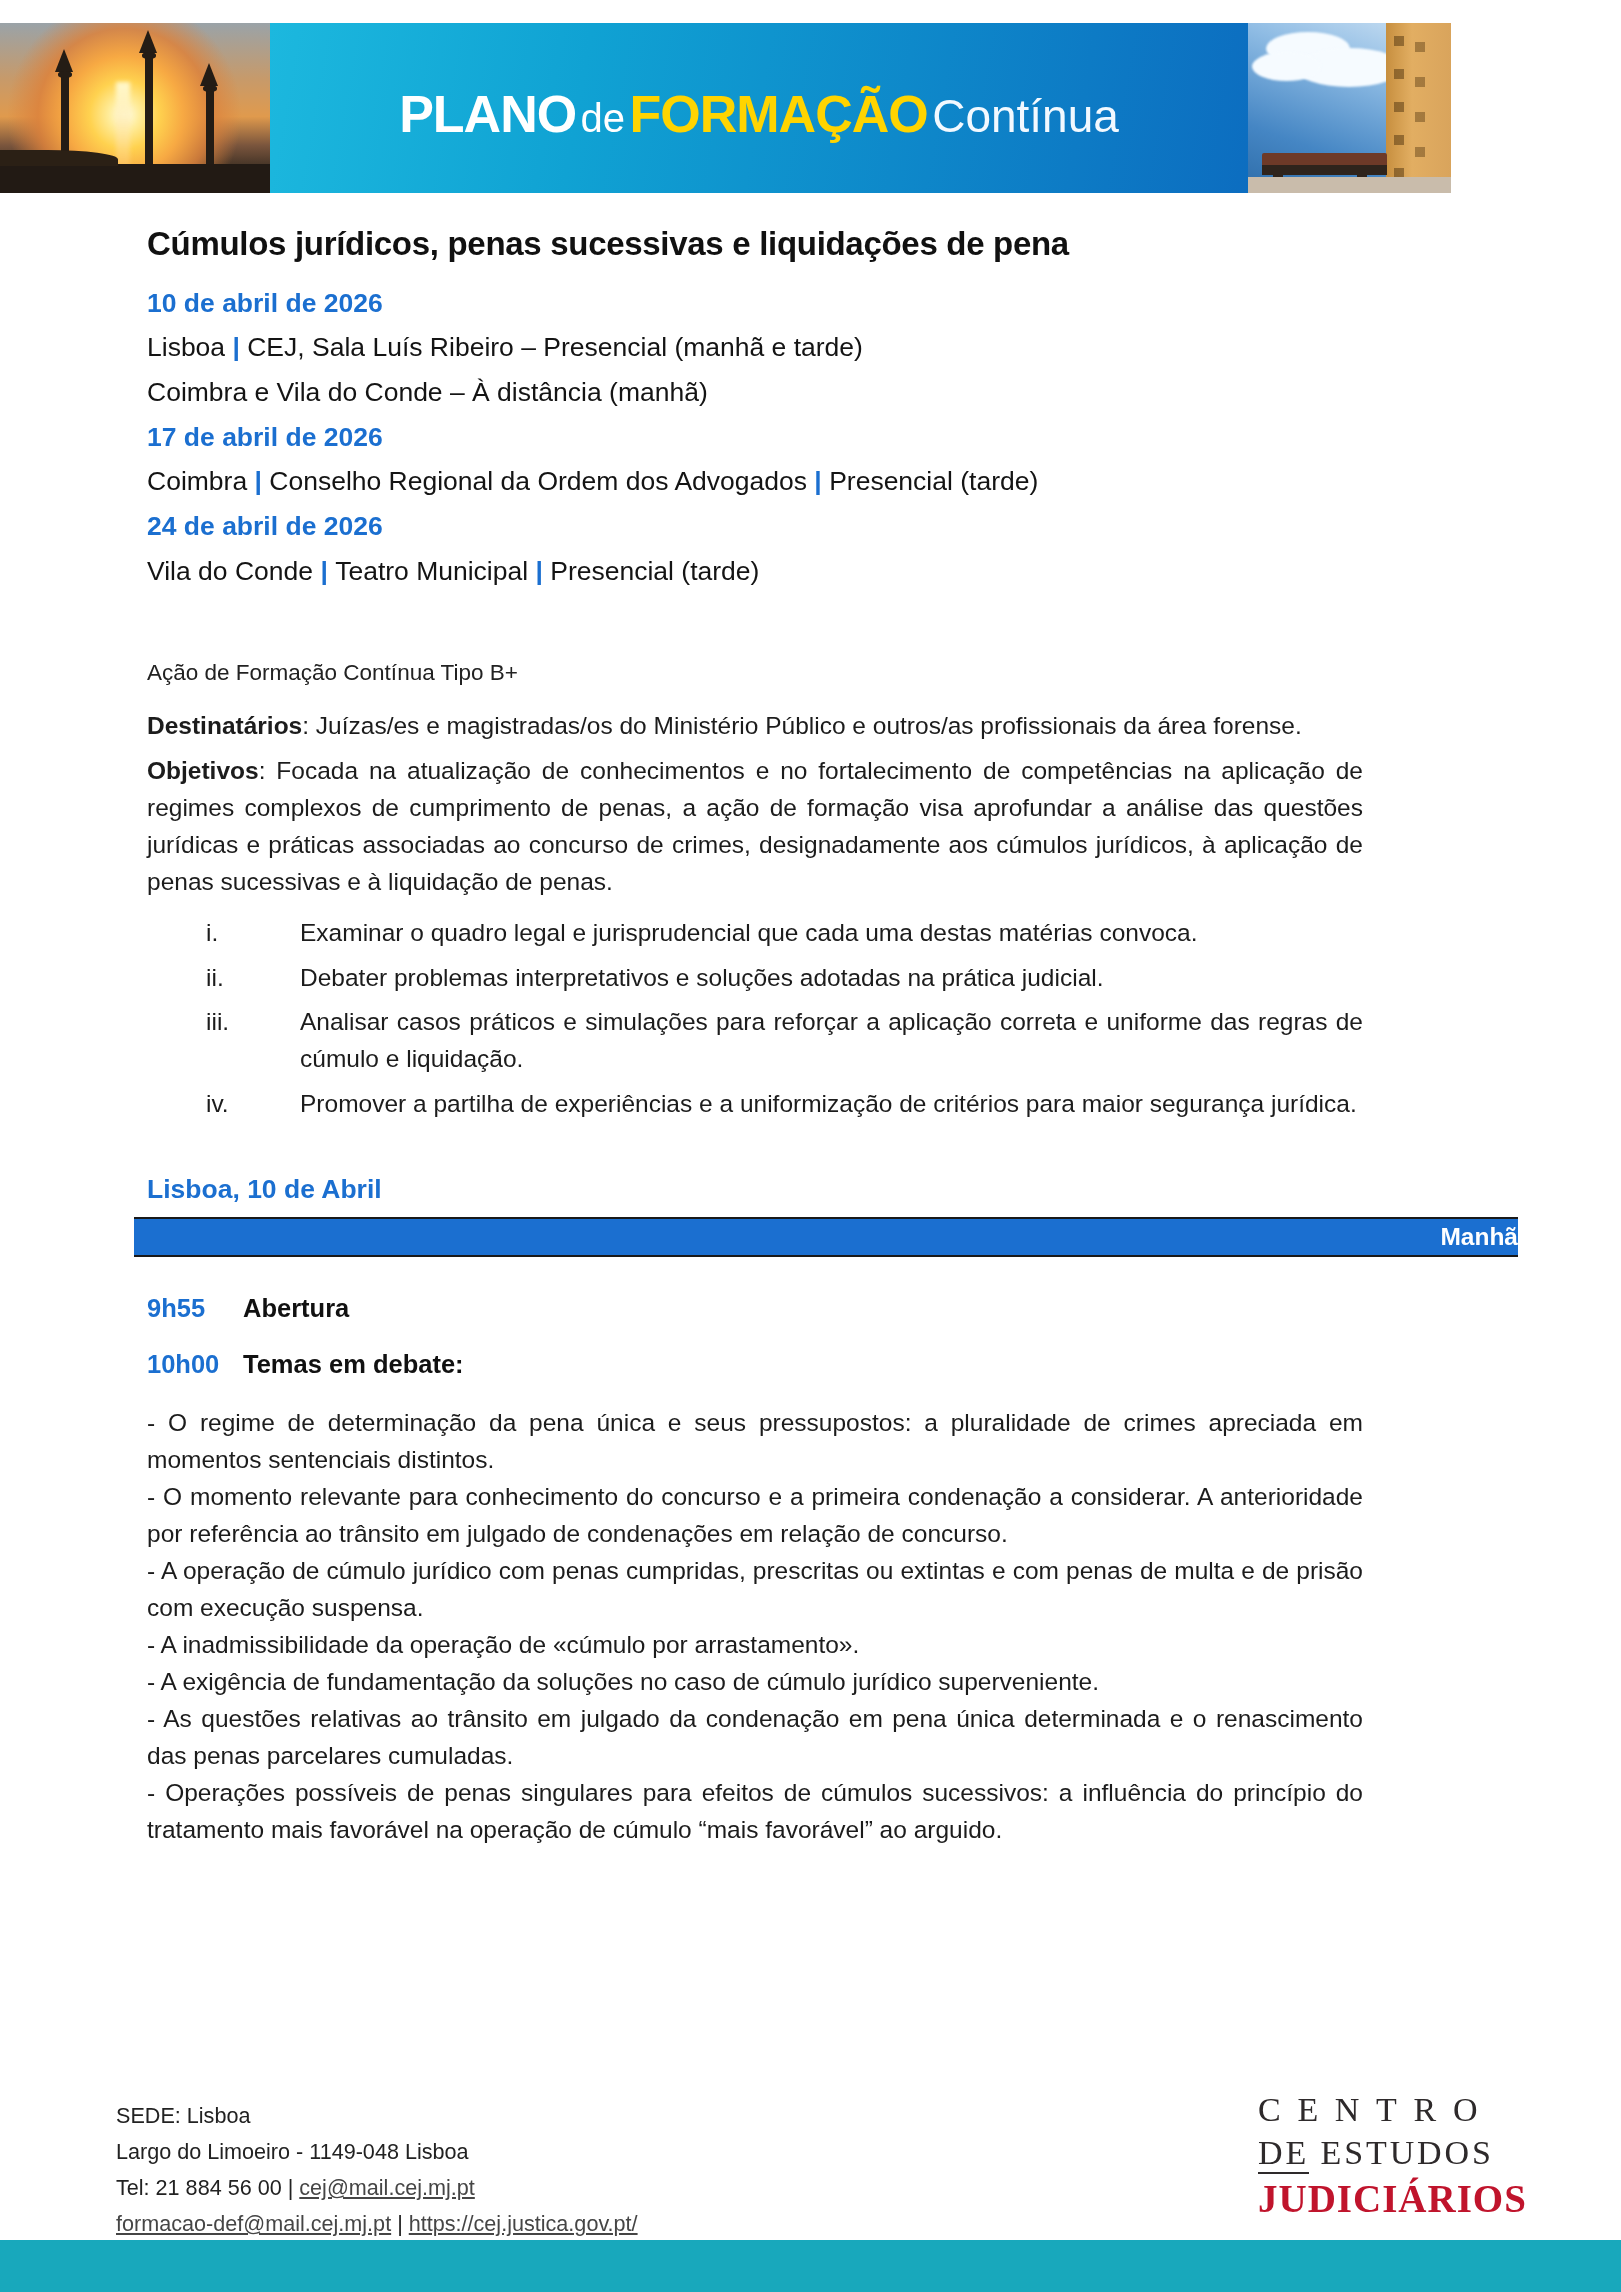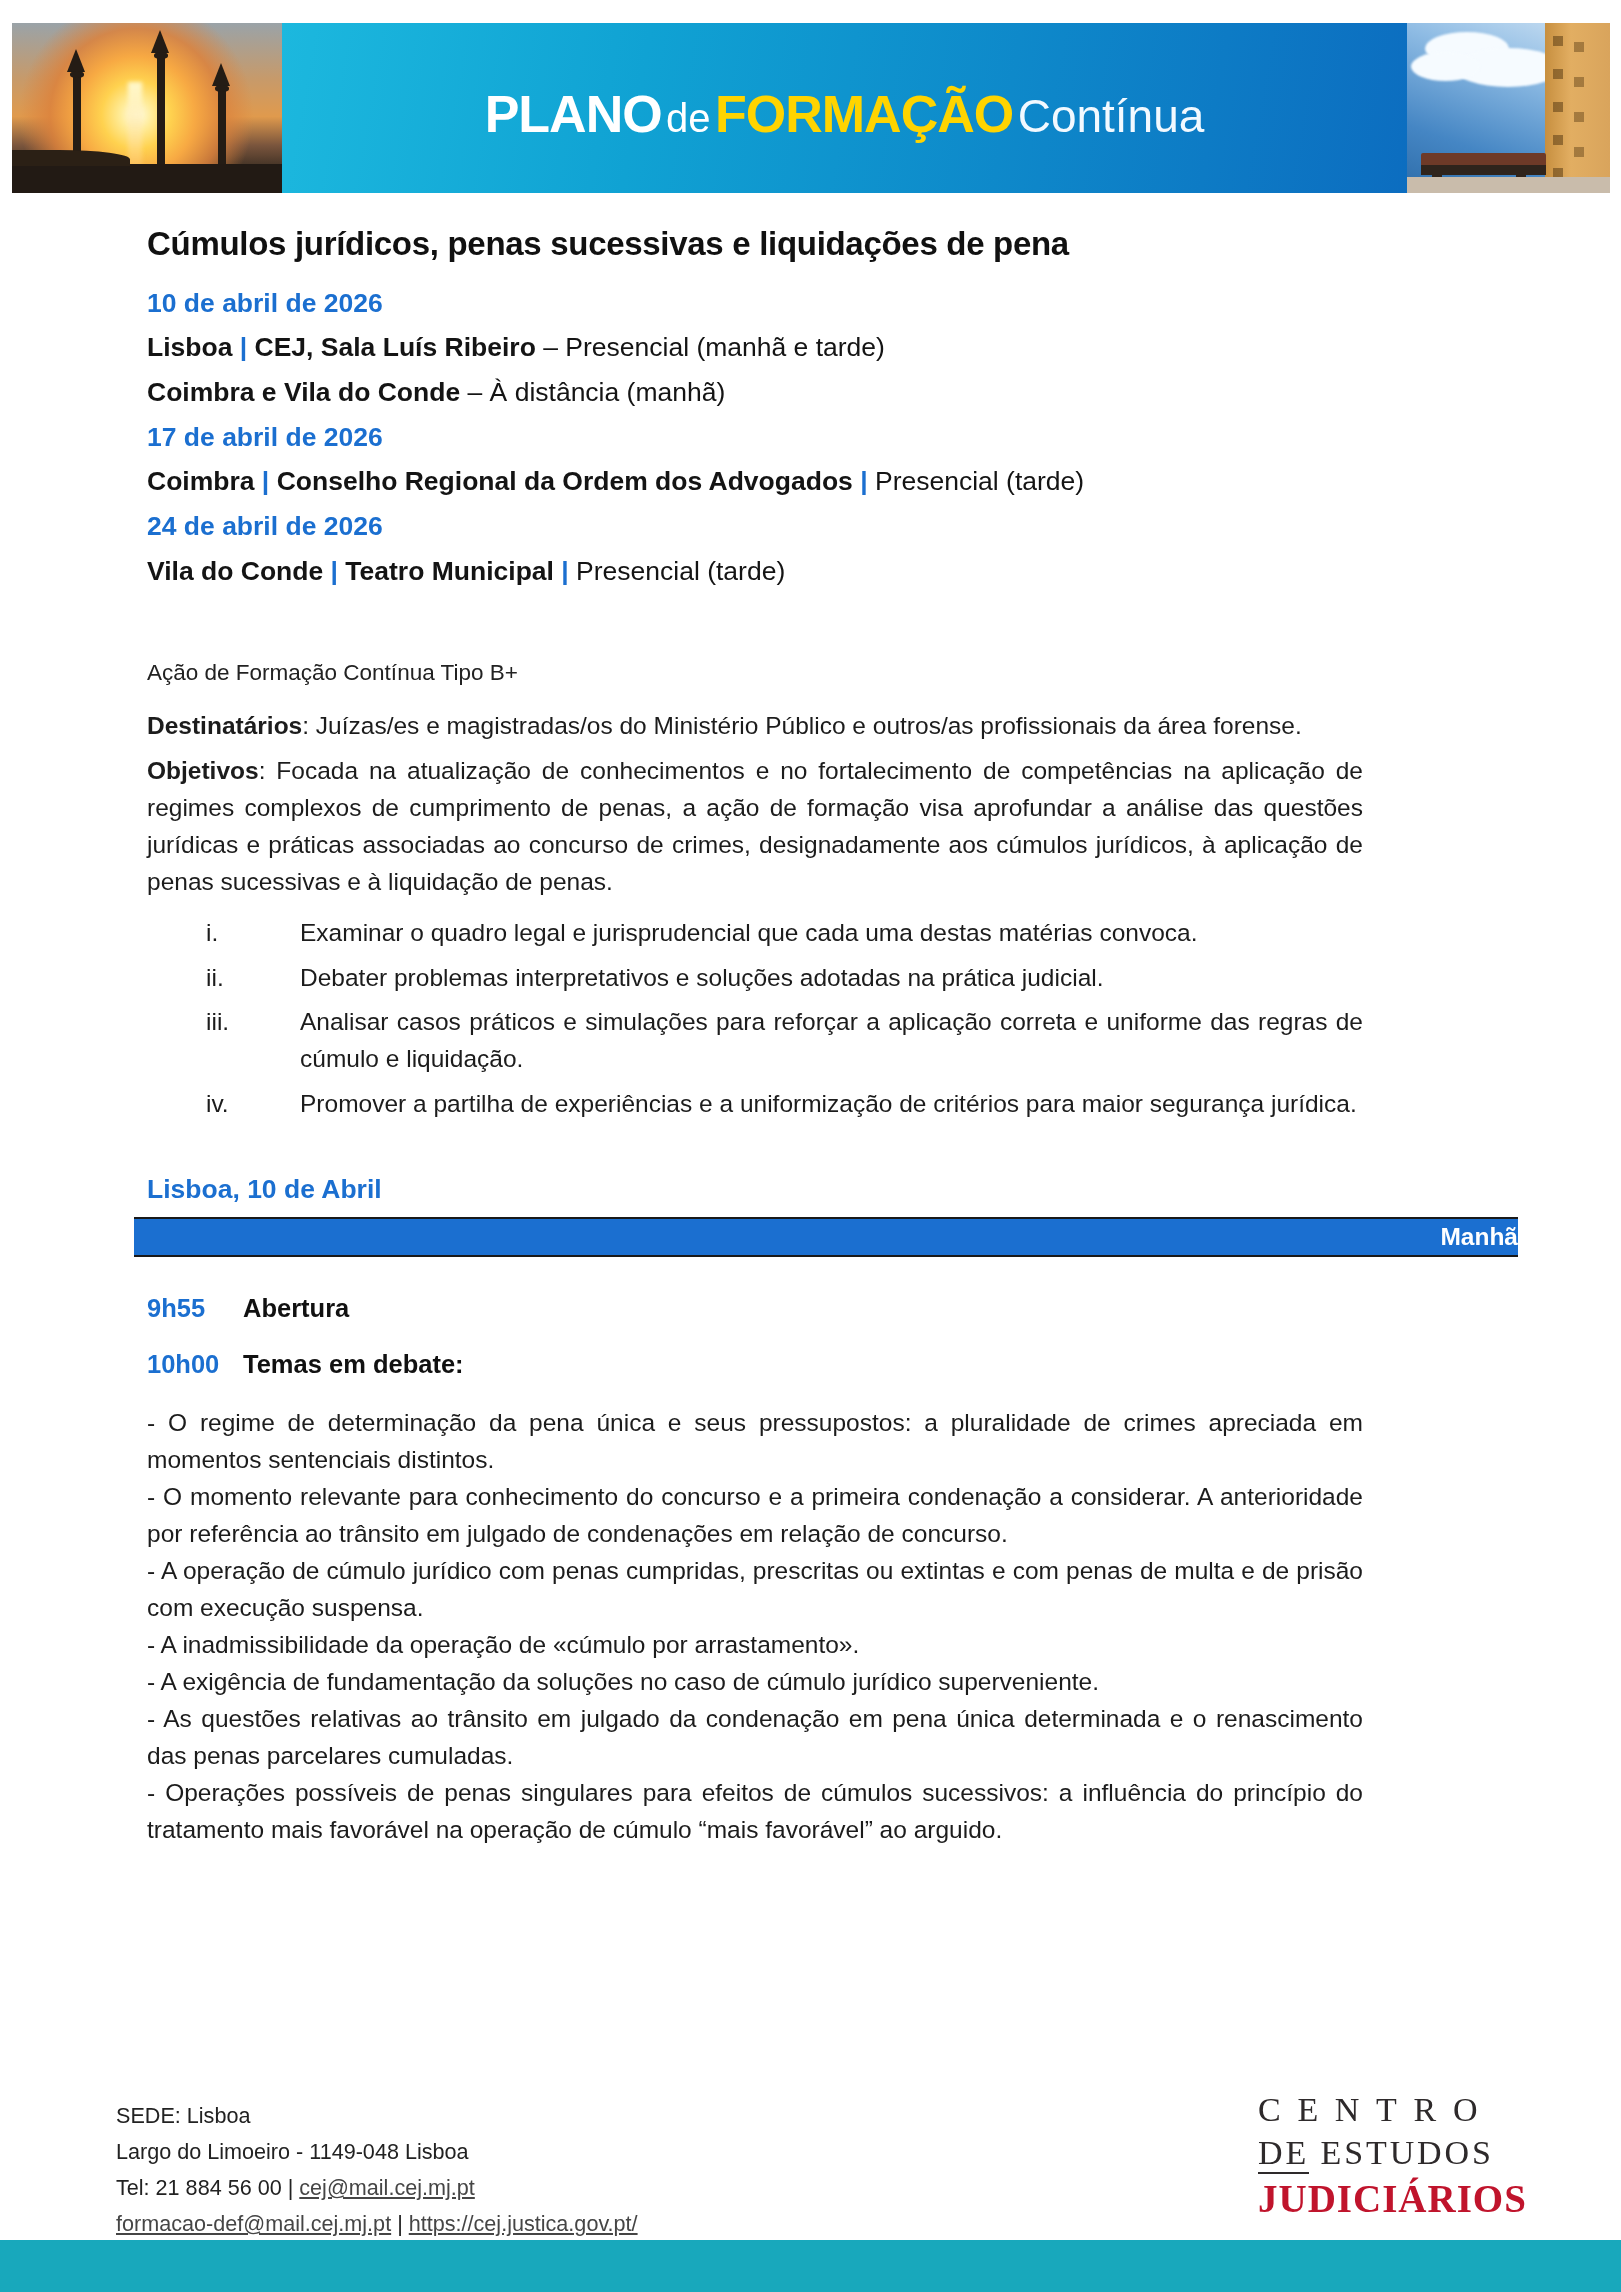--- a/index.html
+++ b/index.html
@@ -8,21 +8,21 @@
     --teal:#18a8bc;
     --logo-red:#c0142c;
     --ink:#1c1c1c;
   }
   .page{
     position:relative;width:1621px;height:2293px;background:#ffffff;
     font-family:"Liberation Sans",sans-serif;color:var(--ink);
     overflow:hidden;margin:0 auto;
   }
   
-  .banner{position:absolute;top:22.5px;left:0;width:1598px;height:170px;display:flex;padding-left:12px;}
+  .banner{position:absolute;top:22.5px;left:0;width:1451px;height:170px;display:flex;}
   .photo-left{position:relative;width:270px;height:170px;overflow:hidden;flex:none;
     background:
       radial-gradient(circle at 46% 54%, #fffde8 0%, #ffec9a 9%, #ffd24f 20%, #f7a943 34%, rgba(220,130,60,.85) 50%, rgba(160,100,70,0) 68%),
       linear-gradient(180deg,#9aa3a8 0%,#c79a6a 33%,#e09a4d 55%,#7a553d 72%,#33291f 88%,#1d1713 100%);
   }
   .sun-beam{position:absolute;left:116px;top:59px;width:13.7px;height:93px;
     background:linear-gradient(180deg,rgba(255,250,210,.95),rgba(255,190,90,.4));
     filter:blur(2px);}
   .spike{position:absolute;bottom:0;width:7.8px;background:#241c15;}
   .spike::before{content:"";position:absolute;top:-23.5px;left:-5.9px;width:0;height:0;
@@ -56,21 +56,21 @@
   .pergola::before{content:"";position:absolute;left:0;right:0;top:11.8px;height:9.8px;background:#2f241c;}
   .pergola::after{content:"";position:absolute;left:11.8px;top:21.6px;width:9.8px;height:25.5px;background:#2f241c;box-shadow:84px 0 0 #2f241c;}
   .ground{position:absolute;left:0;right:0;bottom:0;height:15.7px;background:#c9bcab;}
 
   
   .content{position:absolute;top:192px;left:0;width:1461px;}
   .doc-title{margin:33px 98px 0 147px;font-size:33px;font-weight:bold;letter-spacing:-0.3px;color:#111;}
   .sessions{margin:25.5px 98px 0 147px;}
   .session-date{font-size:26.5px;font-weight:bold;color:var(--blue);line-height:29px;margin-bottom:15.7px;}
   .session-loc{font-size:26.5px;line-height:29px;margin-bottom:15.7px;color:#141414;}
-  .s-b{font-weight:bold;}
+  .s-b{font-weight:normal;}
   .s-r{font-weight:normal;}
   .s-p{font-weight:bold;color:var(--blue);}
   .s-i{font-style:italic;}
   .type-label{margin:74px 98px 0 147px;font-size:22.5px;color:#222;}
   .para{margin:17.6px 98px 0 147px;font-size:24.5px;line-height:37px;text-align:justify;}
   .para .lead{font-weight:bold;}
   .dest{margin-top:21.6px;}
   .obj{margin-top:7.8px;}
   .pretende{margin:15.7px 98px 0 147px;font-size:24.5px;line-height:37px;}
   .goals{margin:13.7px 98px 0 147px;padding-left:59px;}

